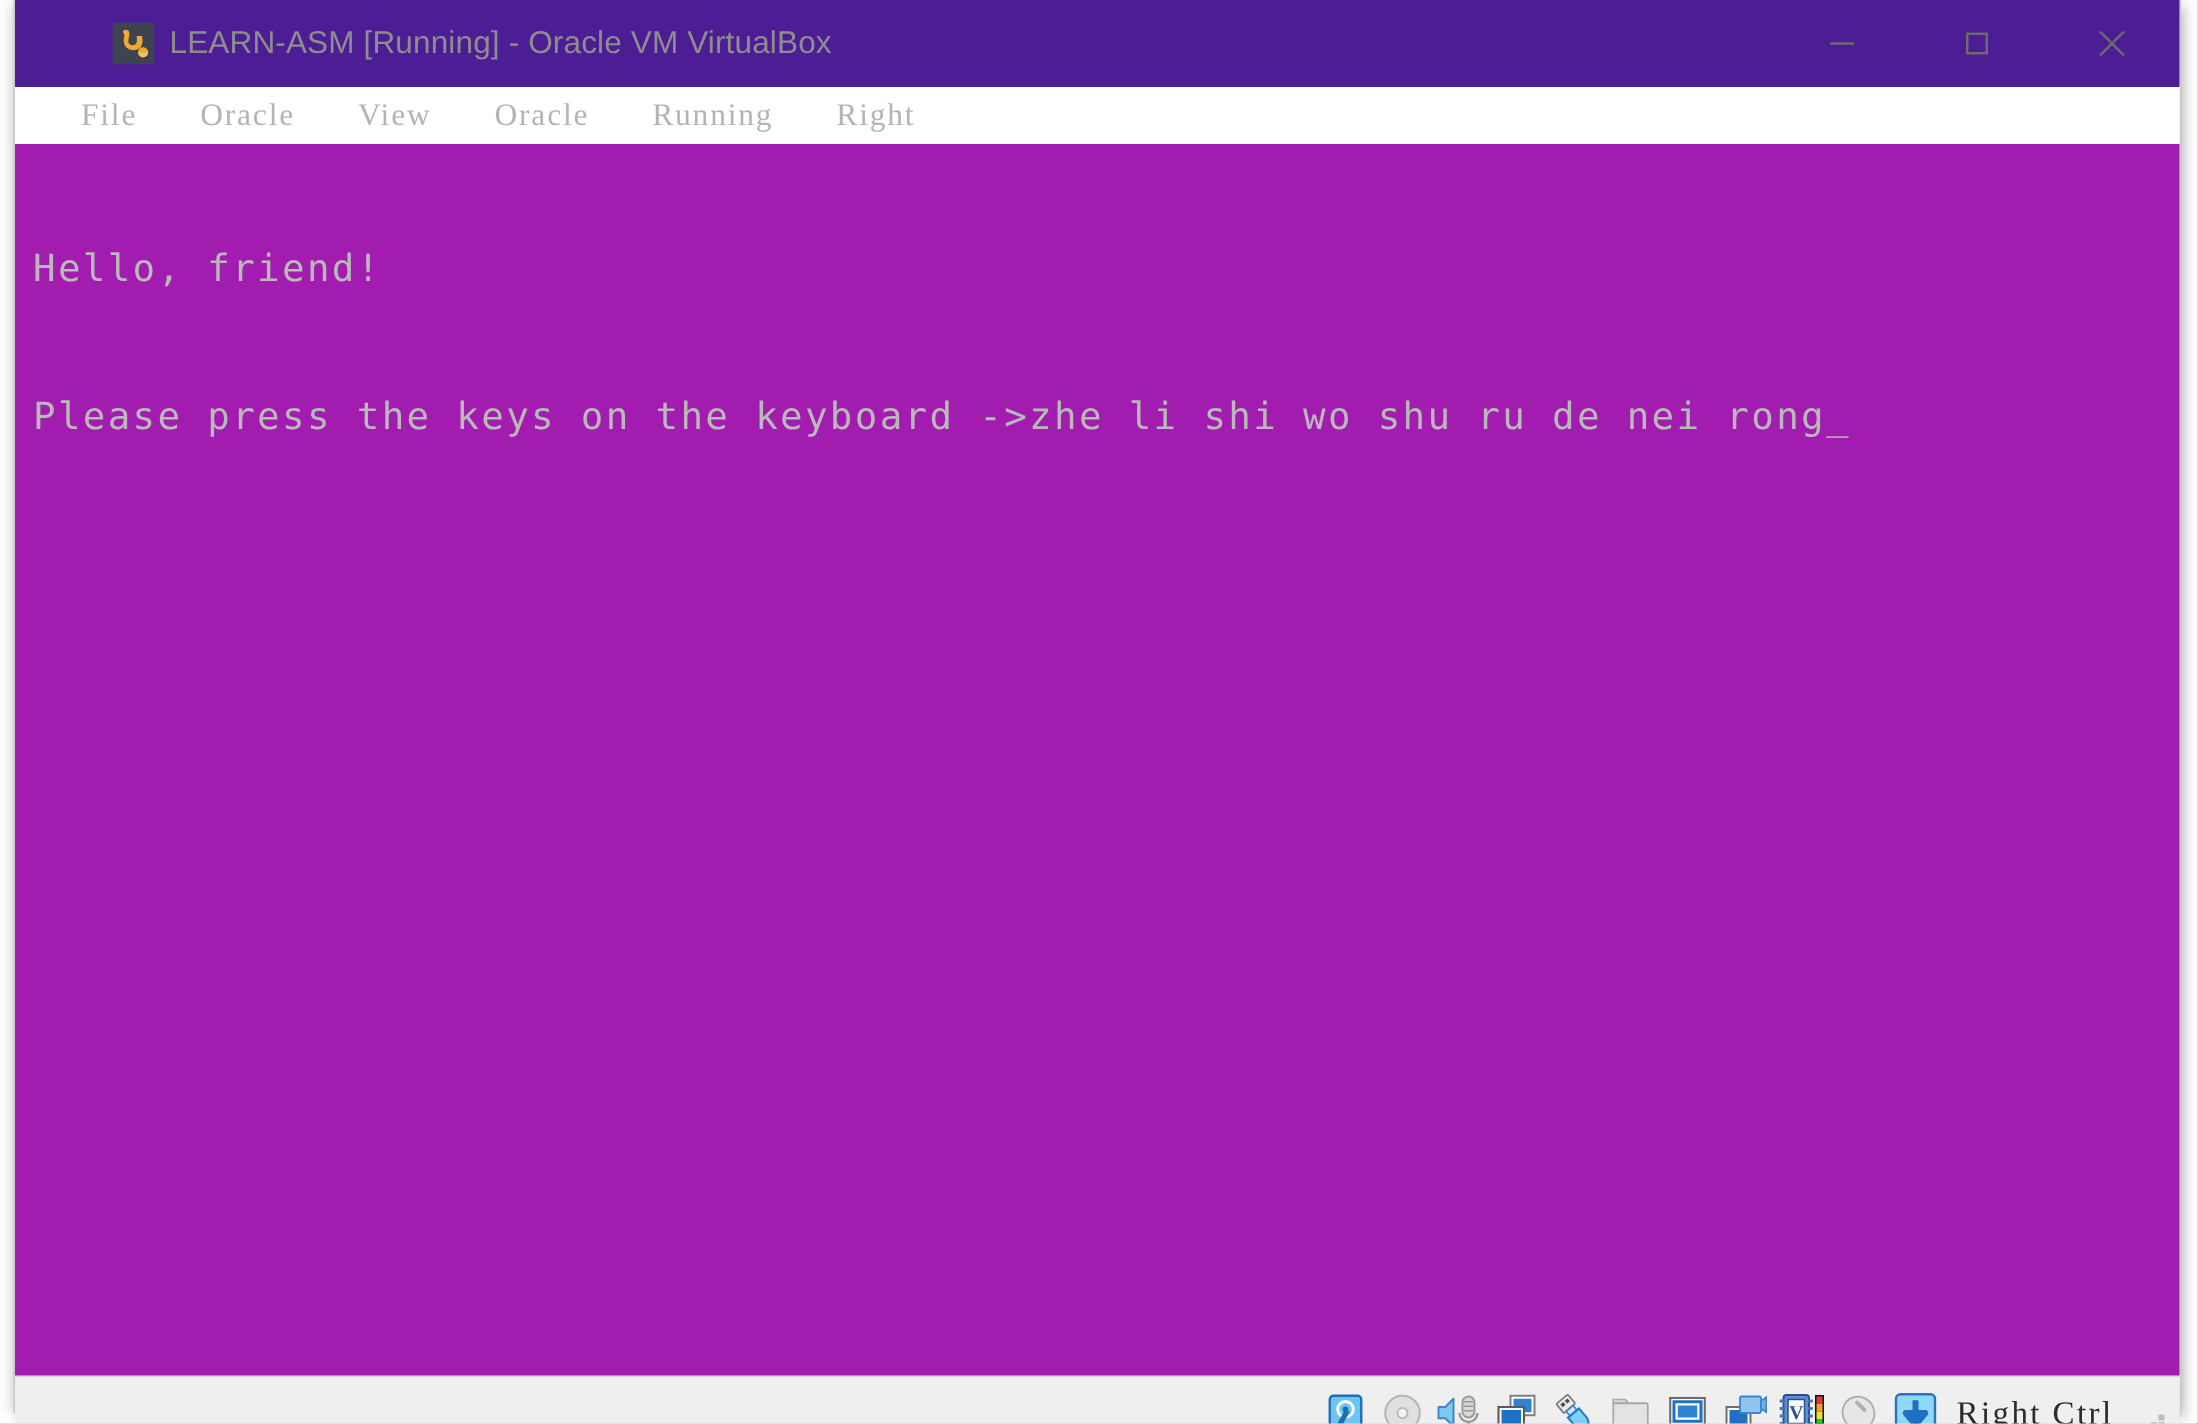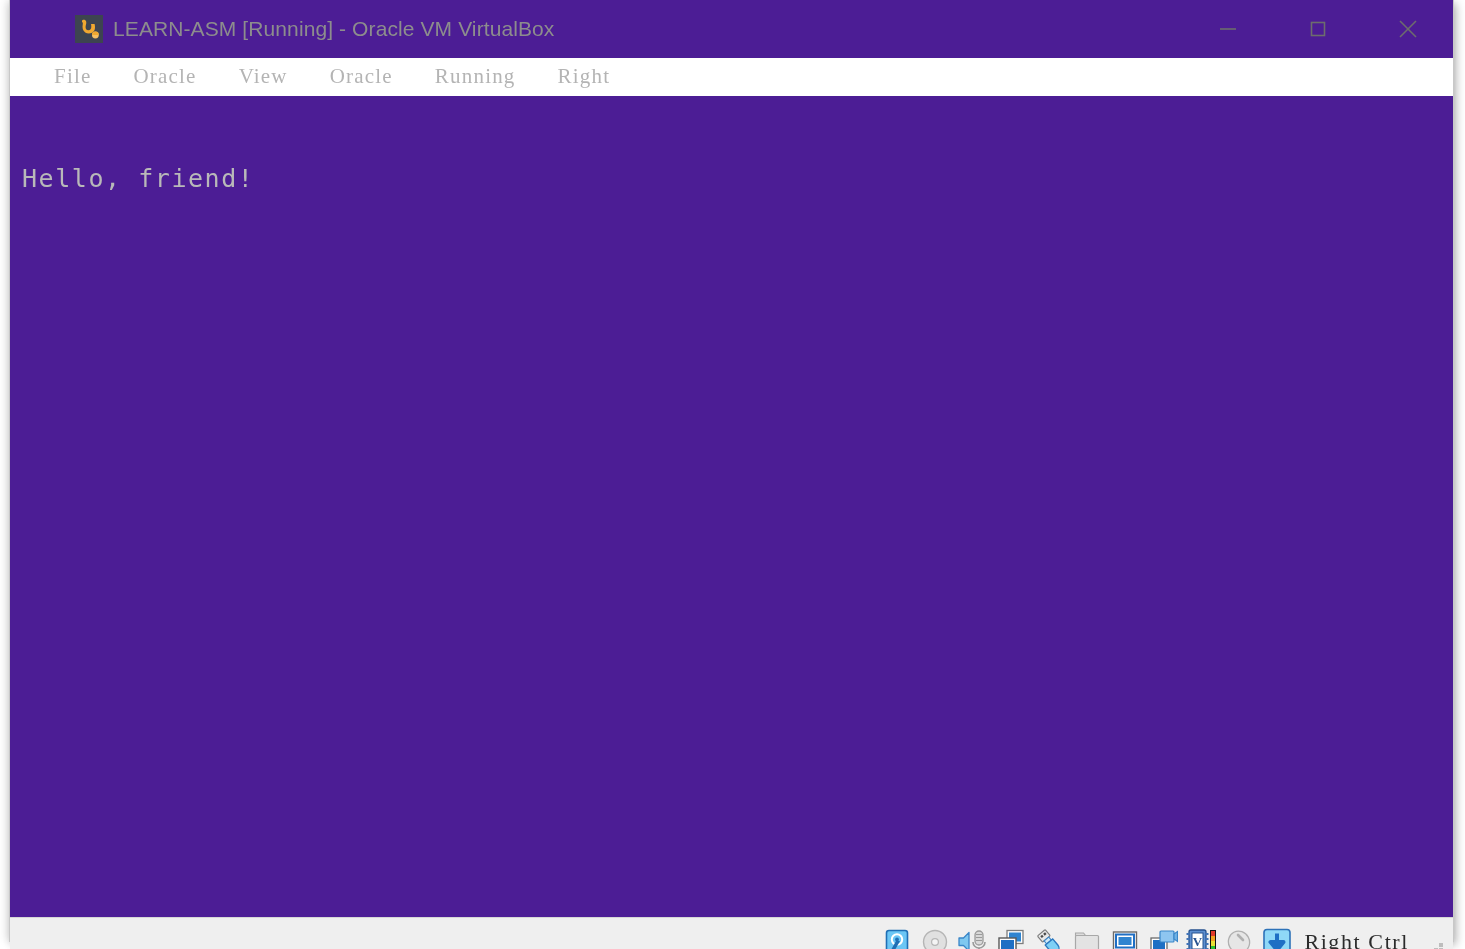--- a/index.html
+++ b/index.html
@@ -100,21 +100,21 @@
     margin-right: 14px;
     white-space: nowrap;
     cursor: default;
     letter-spacing: 1.2px;
   }
 
   
   .guest-screen {
     position: relative;
     height: 797px;
-    background: #4c1d95;
+    background: #a21caf;
     overflow: hidden;
     padding: 12px;
   }
   .console-text {
     position: absolute;
     left: 12px;
     top: 0px;
     margin: 0;
     font-family: "DejaVu Sans Mono", "Liberation Mono", monospace;
     font-size: 25px;
@@ -236,20 +236,21 @@
       <div class="menu-item">Oracle</div>
       <div class="menu-item">View</div>
       <div class="menu-item">Oracle</div>
       <div class="menu-item">Running</div>
       <div class="menu-item">Right</div>
     </div>
 
     <div class="guest-screen">
       <div class="console-text">
         <span class="line">Hello, friend!</span>
+        <span class="line">Please press the keys on the keyboard -&gt;zhe li shi wo shu ru de nei rong_</span>
       </div>
     </div>
 
     <div class="statusbar">
       <div class="status-icons">
 
         <div class="sicon">
           <svg width="26" height="28" viewBox="0 0 26 28">
             <rect x="2.5" y="2.5" width="21" height="23" rx="2.5" fill="#6bc6f5" stroke="#1f6fb5" stroke-width="1.6"></rect>
             <circle cx="13" cy="11.5" r="5.2" fill="none" stroke="#ffffff" stroke-width="2"></circle>

